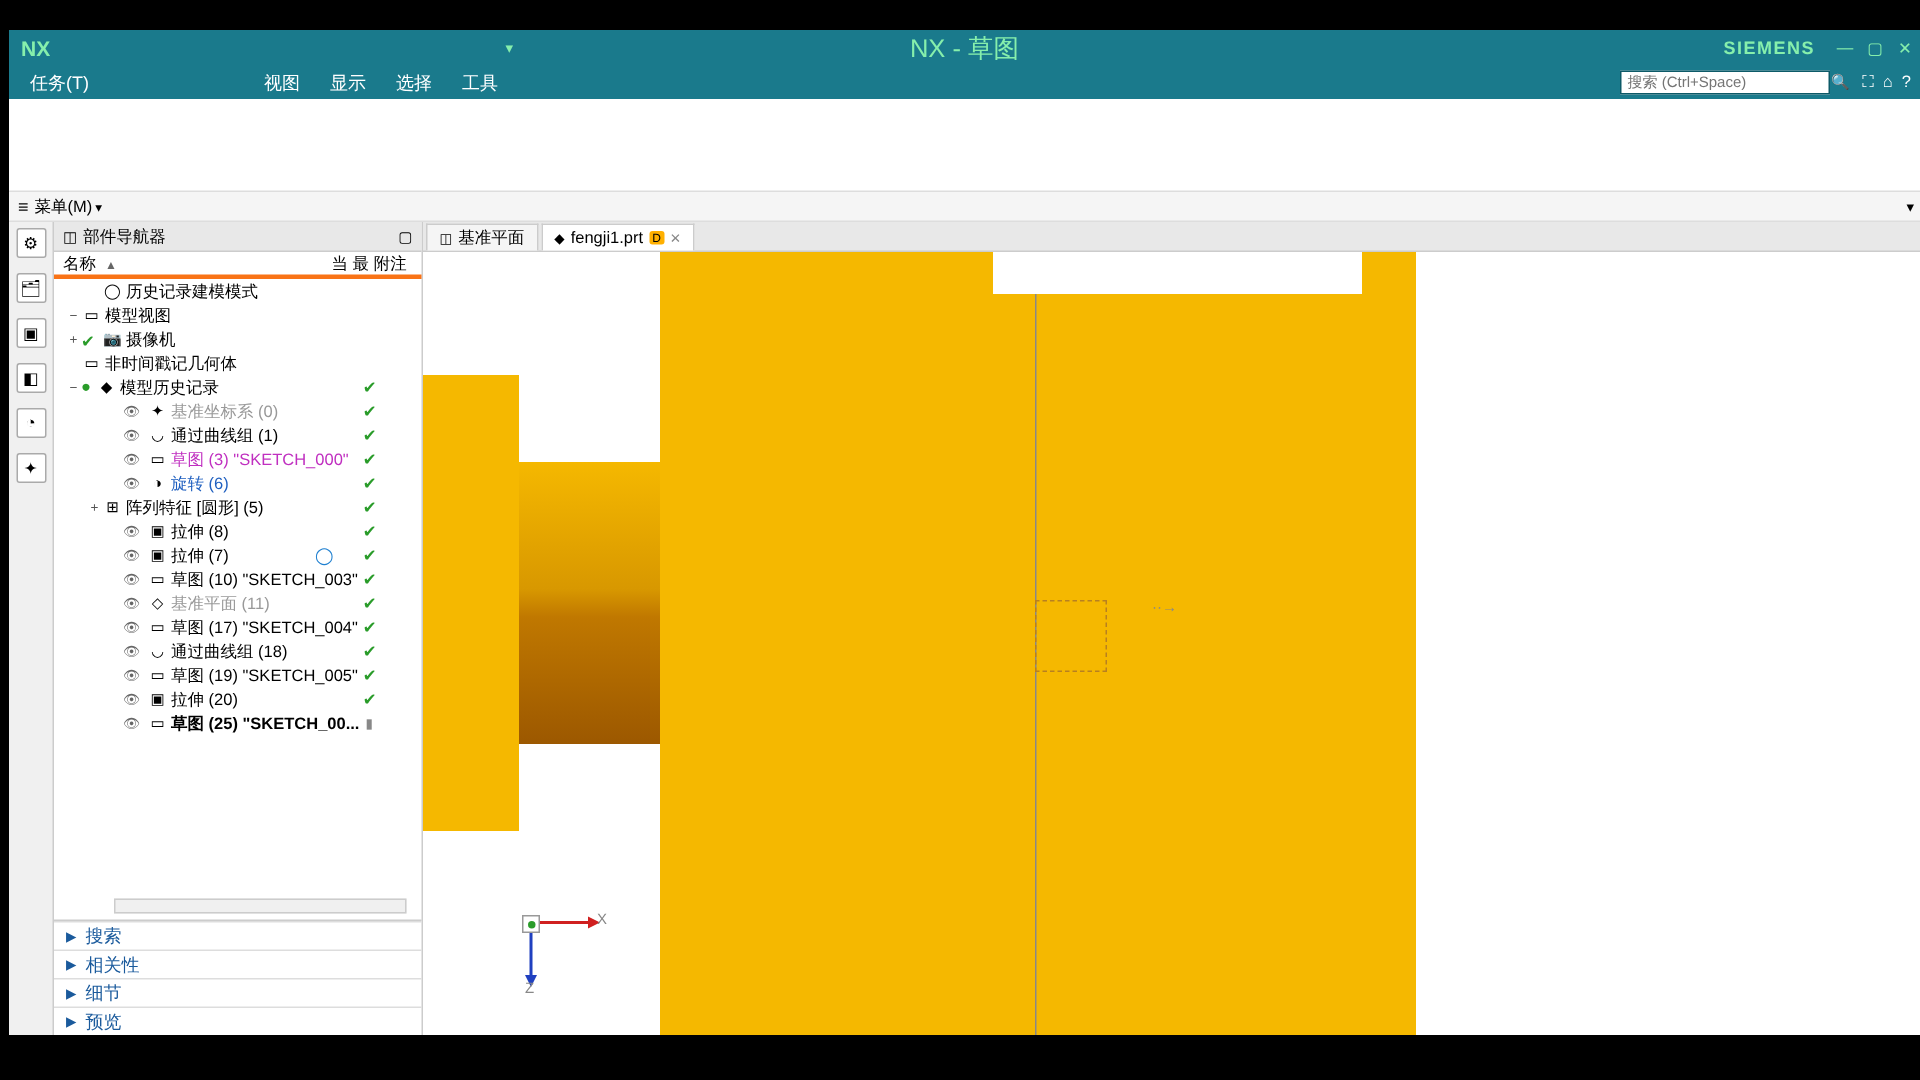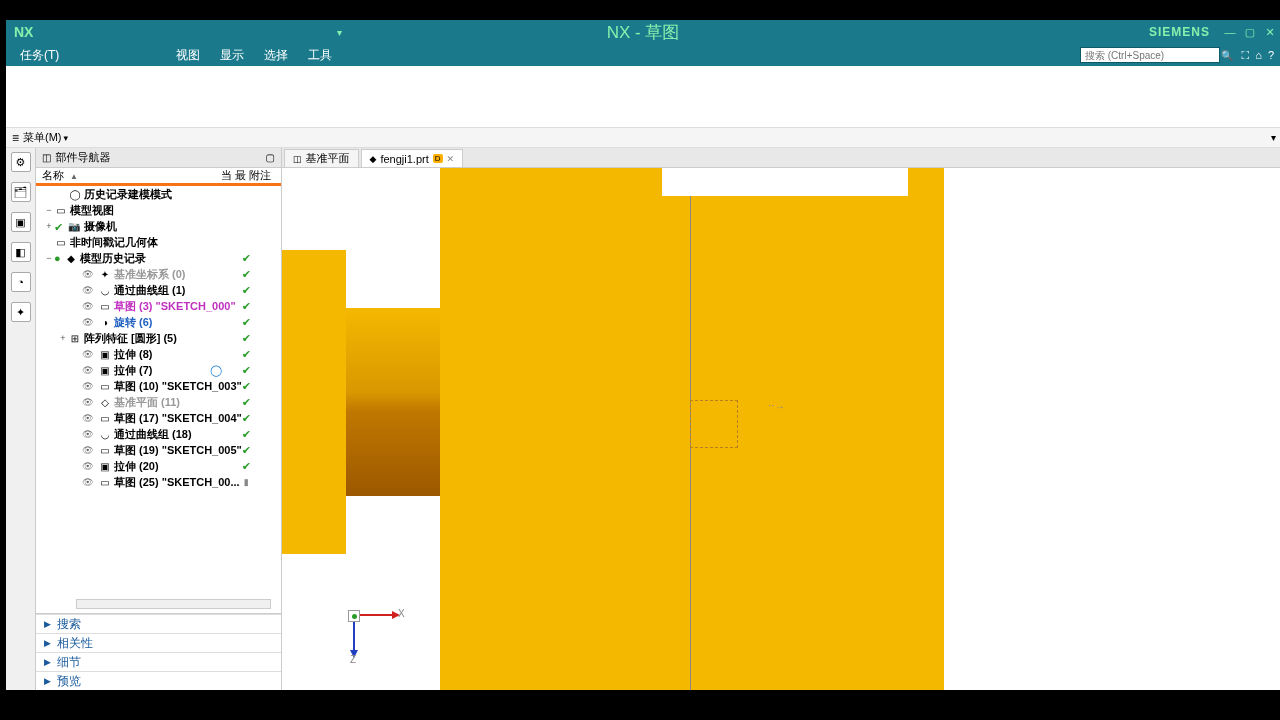--- a/index.html
+++ b/index.html
@@ -43,21 +43,21 @@
 .tree-header { height: 18px; border-bottom: 3px solid #f97316; display: flex; font-size: 11px; align-items: center; }
 .tree-header .col-name { flex: 1; padding-left: 6px; }
 .tree-header .sort-ind { font-size: 8px; color: #666; padding-left: 6px; }
 .tree-header .col-r { width: 60px; text-align: left; padding-right: 6px; }
 
 .tree { flex: 1; overflow: auto; font-size: 11px; }
 .tree-row { height: 16px; display: flex; align-items: center; white-space: nowrap; cursor: pointer; position: relative; }
 .tree-row .exp { width: 10px; font-size: 9px; text-align: center; color: #555; }
 .tree-row .cb { width: 12px; height: 10px; margin-right: 2px; }
 .tree-row .nico { width: 14px; font-size: 10px; text-align: center; }
-.tree-row .nlab { padding-left: 2px; font-weight: bold; }
+.tree-row .nlab { padding-left: 2px; }
 .tree-row .chk { position: absolute; right: 30px; color: #2a9c2a; font-size: 11px; }
 .dim { color: #999; }
 .magenta { color: #c030c0; }
 .blue { color: #2060c0; }
 .bold { font-weight: bold; }
 .spin { position: absolute; left: 174px; color: #2080d0; font-size: 11px; }
 
 .scroll-hint { height: 10px; background: #f0f0f0; margin: 2px 10px 4px 40px; border: 1px solid #ccc; }
 
 .foot-panels { border-top: 1px solid #ccc; }

